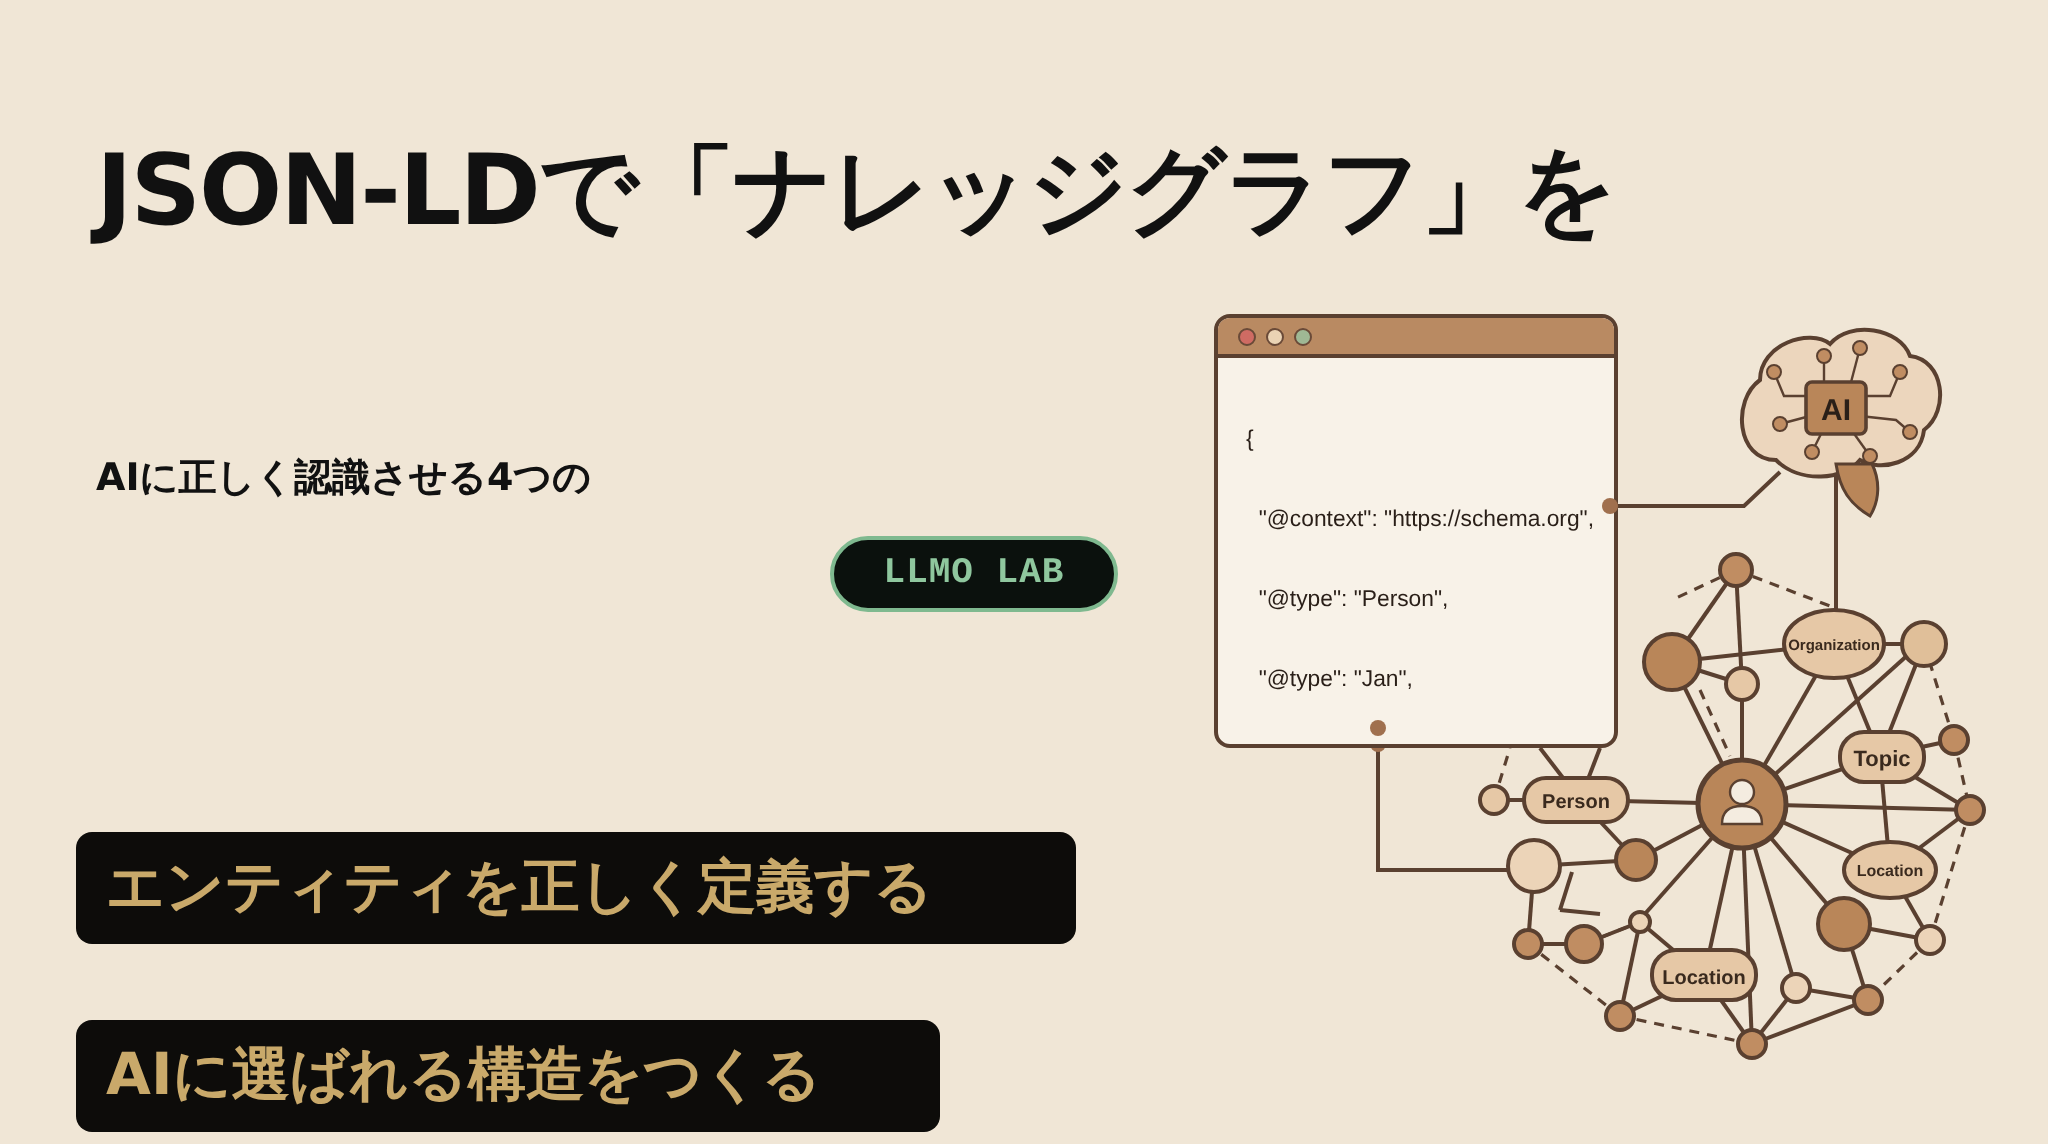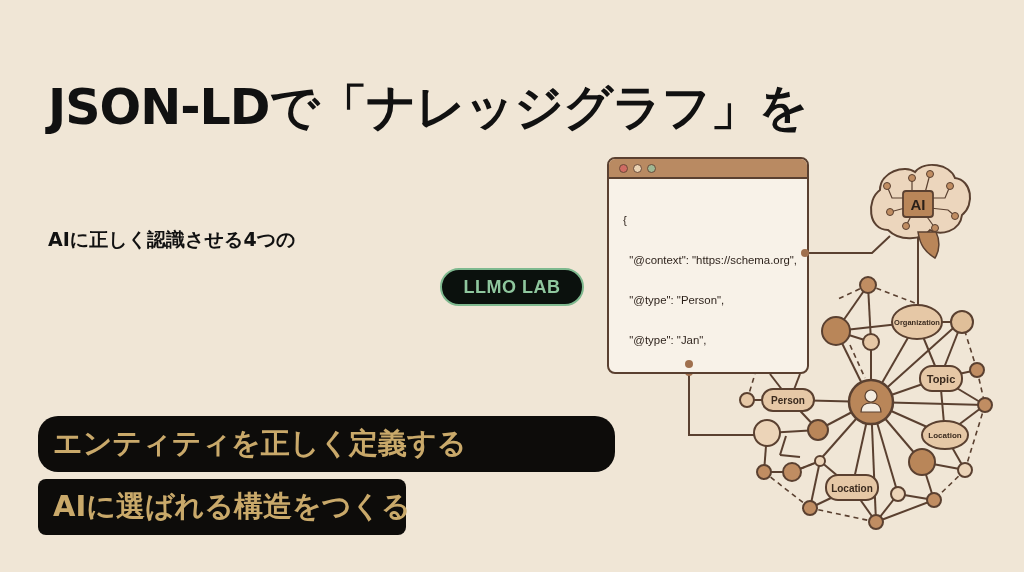--- a/index.html
+++ b/index.html
@@ -9,44 +9,44 @@
     font-family: "DejaVu Sans", "Liberation Sans", sans-serif;
     position: relative;
     color: #111;
   }
   .title {
     position: absolute; left: 48px; top: 62px;
     font-size: 49px; font-weight: 900; line-height: 68px;
     letter-spacing: -1px; color: #111;
     font-family: "DejaVu Sans", sans-serif;
   }
-  .title span { display: block; white-space: nowrap; margin-top: 12px; }
+  .title span { display: block; white-space: nowrap; }
   .subtitle {
     position: absolute; left: 48px; top: 222px;
     font-size: 19px; font-weight: 700; line-height: 34px; color: #111;
     font-family: "DejaVu Sans", sans-serif;
   }
   .subtitle span { display: block; white-space: nowrap; }
   .brand-pill {
-    position: absolute; left: 440px; top: 268px;
+    position: absolute; left: 415px; top: 268px;
     width: 144px; height: 38px; border-radius: 19px;
     background: #0b110d; border: 2px solid #7fb98f;
     color: #8fc79e; font-weight: 700; font-size: 18px;
     display: flex; align-items: center; justify-content: center;
-    font-family: Liberation Sans, sans-serif; letter-spacing: 0.5px;
+    font-family: Liberation Mono, monospace; letter-spacing: 0.5px;
   }
   .tag {
     position: absolute; left: 38px;
     background: #0d0c0a; border-radius: 8px;
     color: #c9a96a; font-weight: 700; font-size: 29px;
     padding: 0 15px; height: 56px; display: flex; align-items: center;
     white-space: nowrap; font-family: "DejaVu Sans", sans-serif;
   }
-  .tag1 { top: 416px; width: 577px; border-radius: 20px; }
-  .tag2 { top: 479px; width: 368px; }
+  .tag1 { top: 416px; width: 500px; }
+  .tag2 { top: 510px; width: 432px; }
 
   .code-window {
     position: absolute; left: 607px; top: 157px;
     width: 202px; height: 217px;
     background: #f8f2e8; border: 2px solid #5a4030; border-radius: 8px;
     overflow: hidden;
   }
   .code-titlebar {
     height: 20px; background: #b98a62; border-bottom: 2px solid #5a4030;
     display: flex; align-items: center; padding-left: 10px; gap: 5px;

